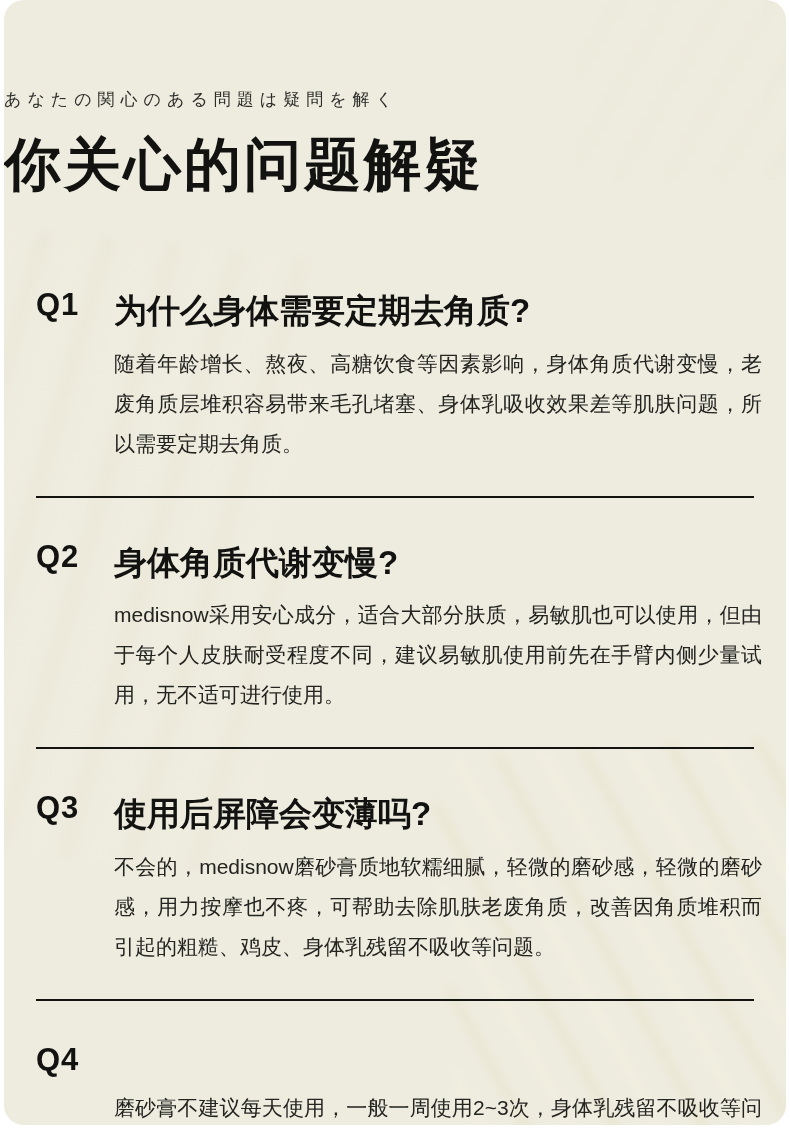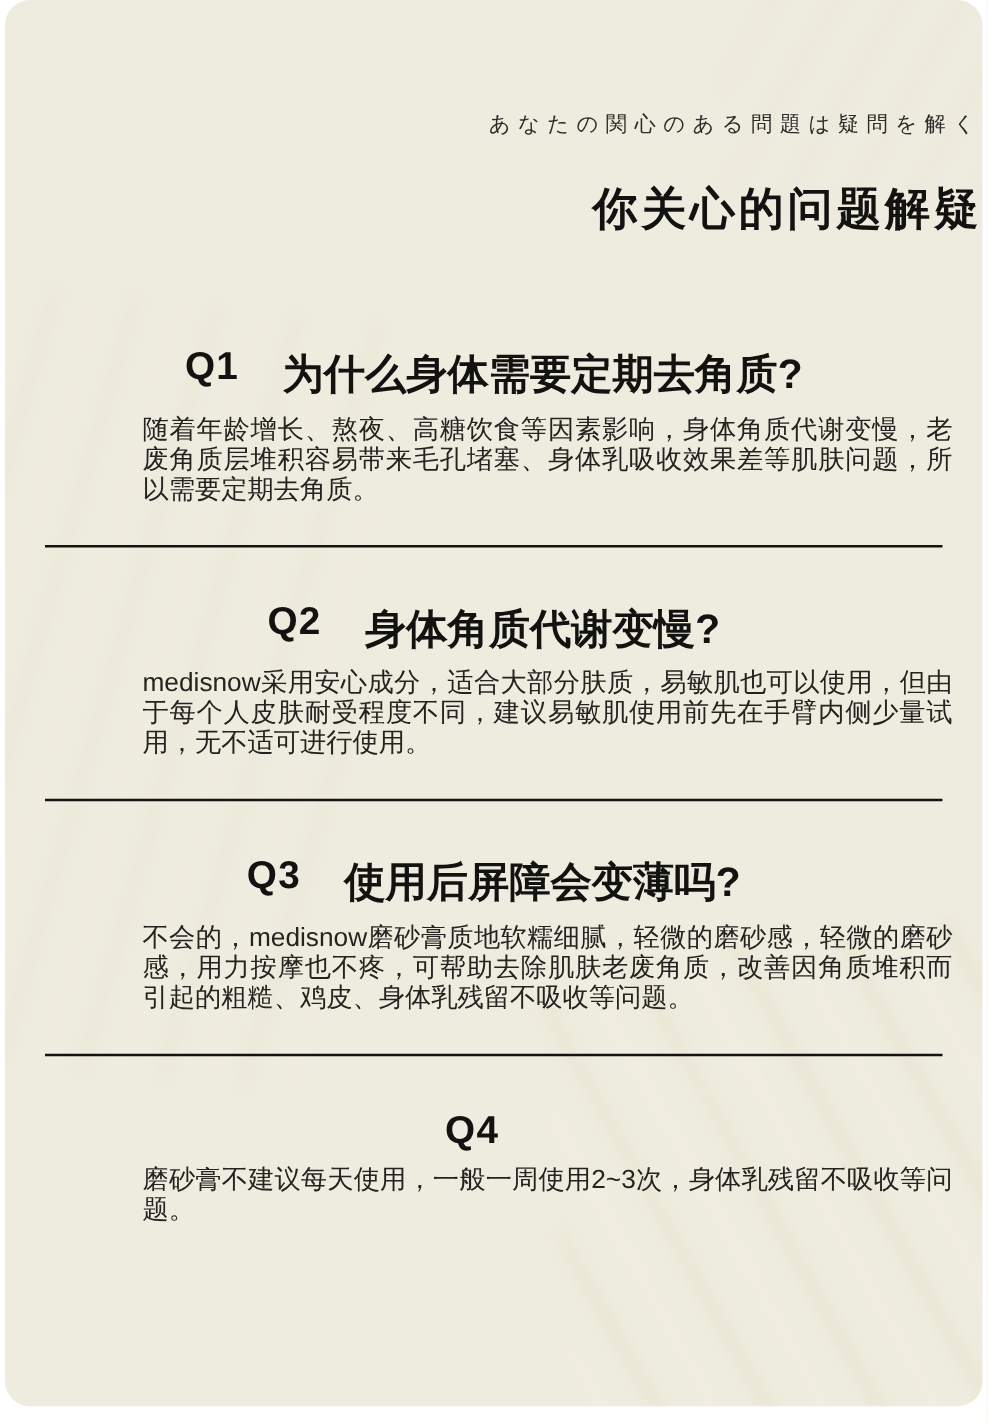--- a/index.html
+++ b/index.html
@@ -48,60 +48,60 @@
   }
   .texture-topright {
     right: -30px; top: -20px; width: 240px; height: 200px;
     background: repeating-linear-gradient(120deg,
       rgba(218,207,160,0.18) 0 6px, rgba(255,255,255,0.0) 6px 44px);
     filter: blur(7px);
   }
 
   .content { position: relative; z-index: 2; height: 100%; }
 
-  .header { padding-top: 88px; text-align: right; }
+  .header { padding-top: 88px; text-align: left; }
   .subtitle {
     font-size: 17px;
     letter-spacing: 6px;
     color: #2b2b28;
     font-weight: 400;
   }
   .title {
-    margin-top: 32px;
-    font-size: 36px;
+    margin-top: 16px;
+    font-size: 57px;
     font-weight: 900;
     letter-spacing: 3px;
     color: #121211;
   }
 
   .faq { margin-top: 82px; padding: 0 32px; }
 
   .faq-item { display: block; }
-  .faq-head { display: flex; align-items: flex-start; justify-content: center; }
+  .faq-head { display: flex; align-items: flex-start; }
   .q-label {
     flex: 0 0 78px;
     font-size: 31px;
     font-weight: 800;
     color: #121211;
     letter-spacing: 1px;
     line-height: 1.2;
   }
   .q-text {
     font-size: 33px;
     font-weight: 700;
     color: #121211;
     line-height: 1.35;
     padding-top: 3px;
   }
   .a-text {
     margin-top: 10px;
     margin-left: 78px;
     width: 648px;
     font-size: 21px;
-    line-height: 24px;
+    line-height: 40px;
     color: #232320;
     text-align: justify;
   }
 
   .divider {
     height: 2px;
     background: #131310;
     margin: 32px 0 40px 0;
     border: none;
   }

